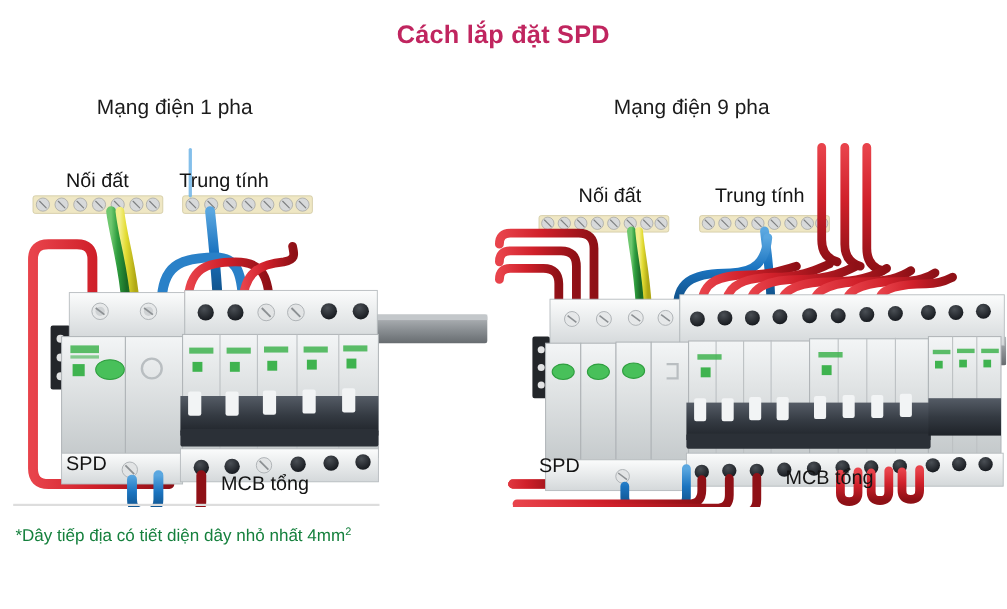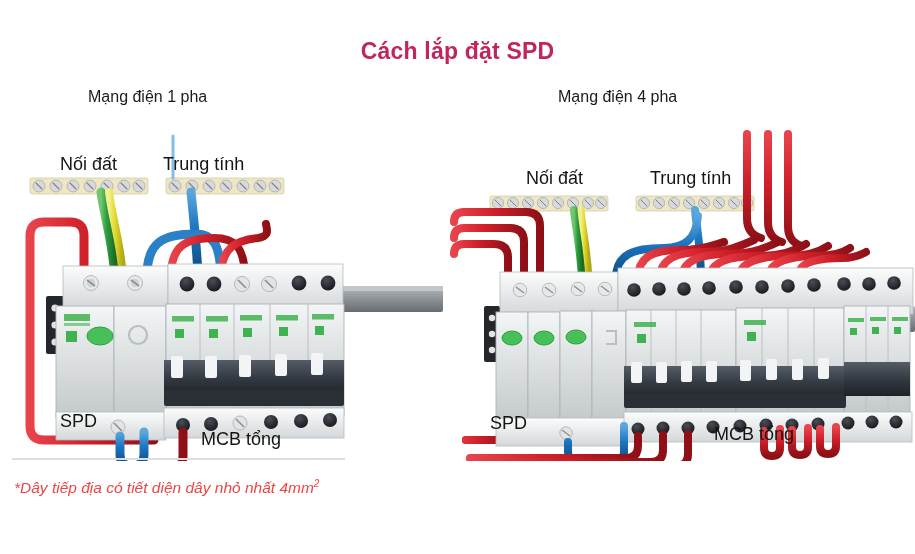--- a/index.html
+++ b/index.html
@@ -25,27 +25,26 @@
   .title {
     position: absolute;
     top: 18px;
     left: 0;
     width: 915px;
     text-align: center;
     font-size: 23px;
     font-weight: bold;
     color: #c0255f;
     letter-spacing: 0.2px;
-    margin-top: 20px;
   }
 
   
   .panel-heading {
     position: absolute;
-    font-size: 16px;
+    font-size: 19px;
     color: #1b1b1b;
     font-weight: normal;
     white-space: nowrap;
   }
   #heading-1phase { top: 88px; left: 88px; }
   #heading-3phase { top: 88px; left: 558px; }
 
   
   .panel {
     position: absolute;
@@ -69,41 +68,40 @@
     font-size: 18px;
     color: #141414;
     white-space: nowrap;
     z-index: 40;
   }
 
   
   .footnote {
     position: absolute;
     left: 14px;
-    font-style: italic;
     font-size: 15.5px;
-    color: #ef4444;
+    color: #15803d;
     white-space: nowrap;
   }
   #footnote-1 { top: 478px; }
   #footnote-2 { top: 508px; }
   .footnote sup { font-size: 10px; vertical-align: super; }
 
   
   .sv { display: block; }
 </style>
 </head>
 <body>
 
 <div id="page">
 
   <div class="title">Cách lắp đặt SPD</div>
 
   <div class="panel-heading" id="heading-1phase">Mạng điện 1 pha</div>
-  <div class="panel-heading" id="heading-3phase">Mạng điện 4 pha</div>
+  <div class="panel-heading" id="heading-3phase">Mạng điện 9 pha</div>
 
   <div class="panel" id="panel-1phase">
     <svg class="sv" width="440" height="335" viewBox="0 0 440 335">
       <defs>
         <linearGradient id="redWire1" x1="0" y1="0" x2="0" y2="1">
           <stop offset="0%" stop-color="#e8434b"></stop>
           <stop offset="45%" stop-color="#d0202a"></stop>
           <stop offset="100%" stop-color="#8e1016"></stop>
         </linearGradient>
         <linearGradient id="redWireH1" x1="0" y1="0" x2="1" y2="0">

